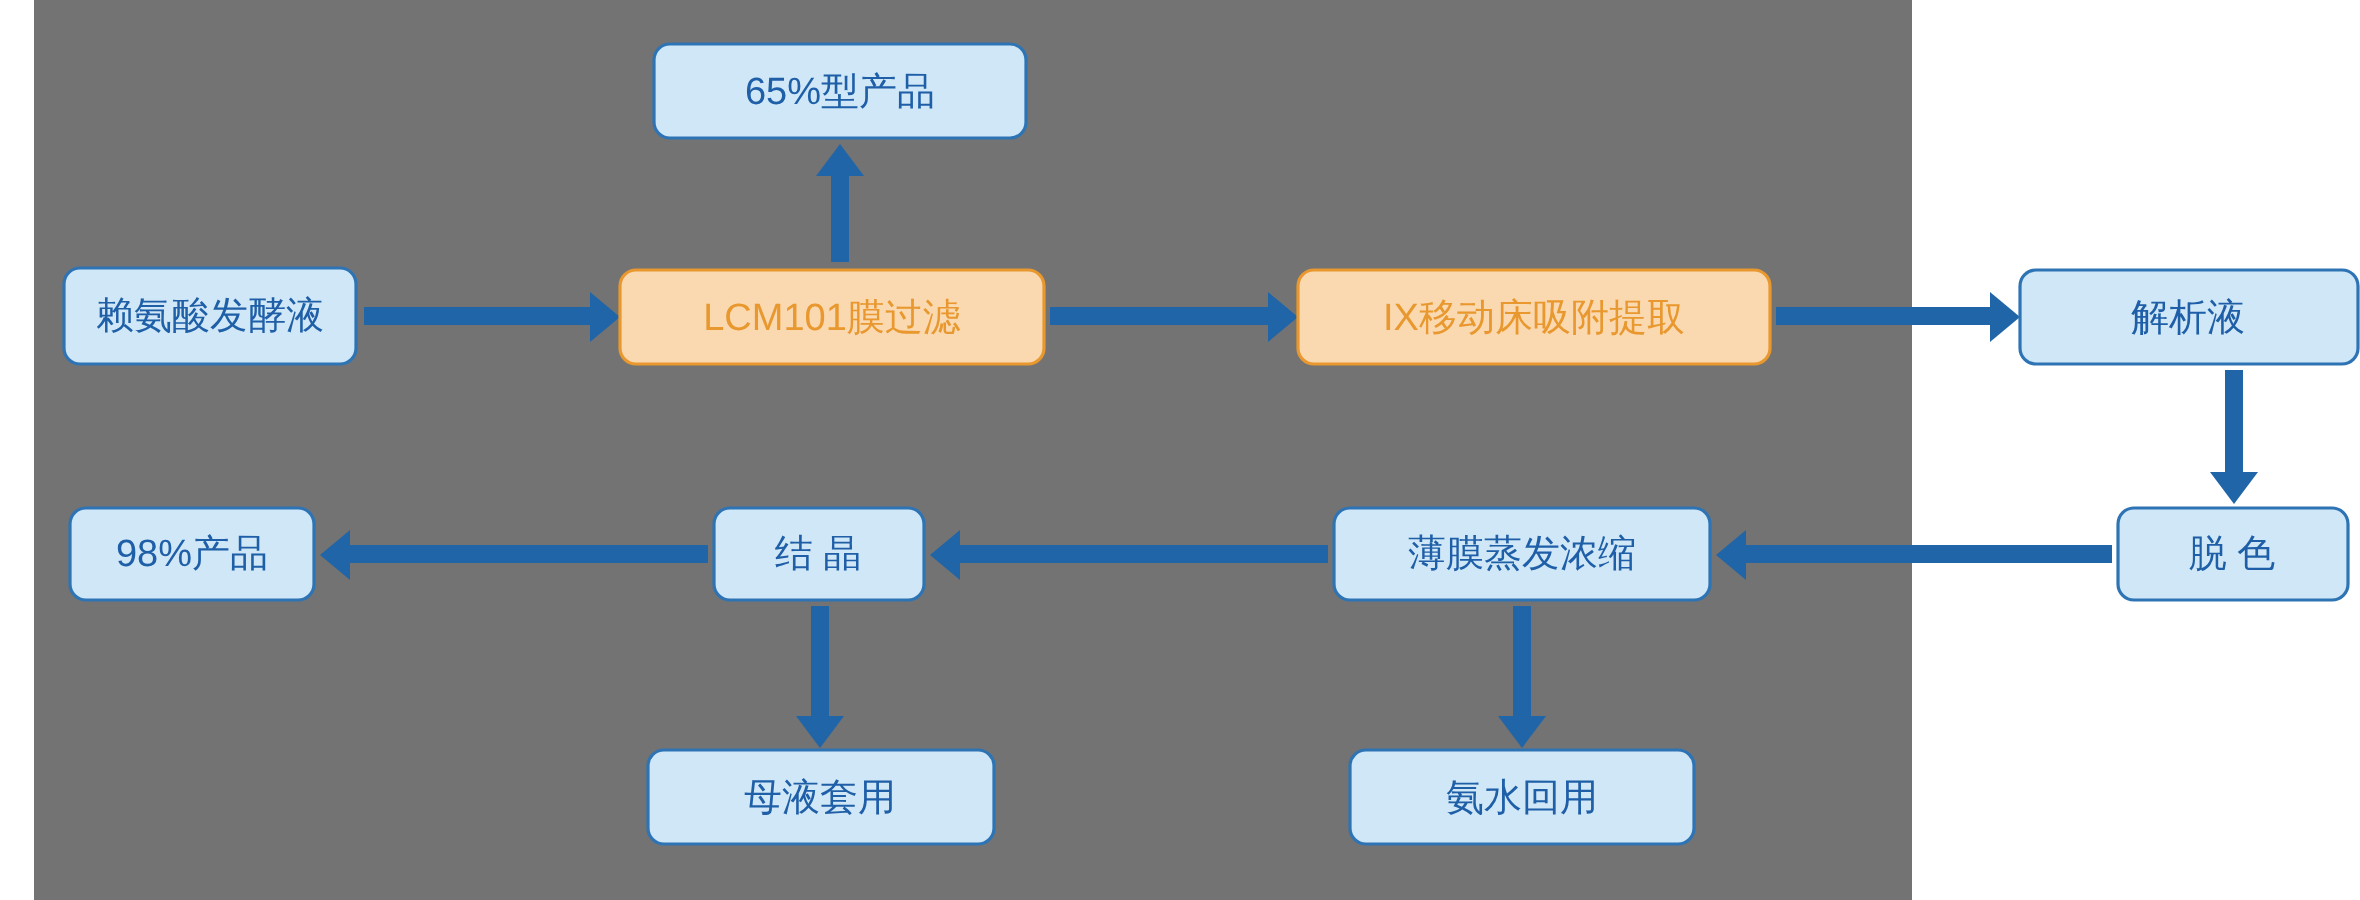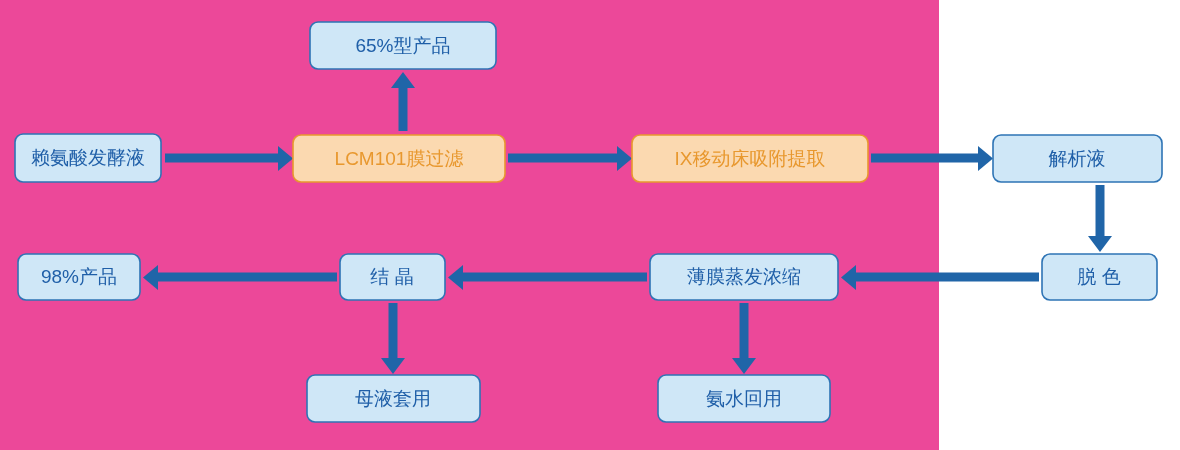--- a/index.html
+++ b/index.html
@@ -10,21 +10,22 @@
   body {
     width: 1180px;
     height: 450px;
     font-family: "Liberation Sans", "DejaVu Sans", sans-serif;
     overflow: hidden;
   }
   #flow-root {
     position: relative;
     width: 939px;
     height: 450px;
-    background: #ec4899;
+    background: #737373;
+    margin-left: 17px;
   }
   #flow-svg {
     position: absolute;
     top: 0;
     left: 0;
     width: 1180px;
     height: 450px;
   }
   .node-rect {
     stroke-width: 1.6;

